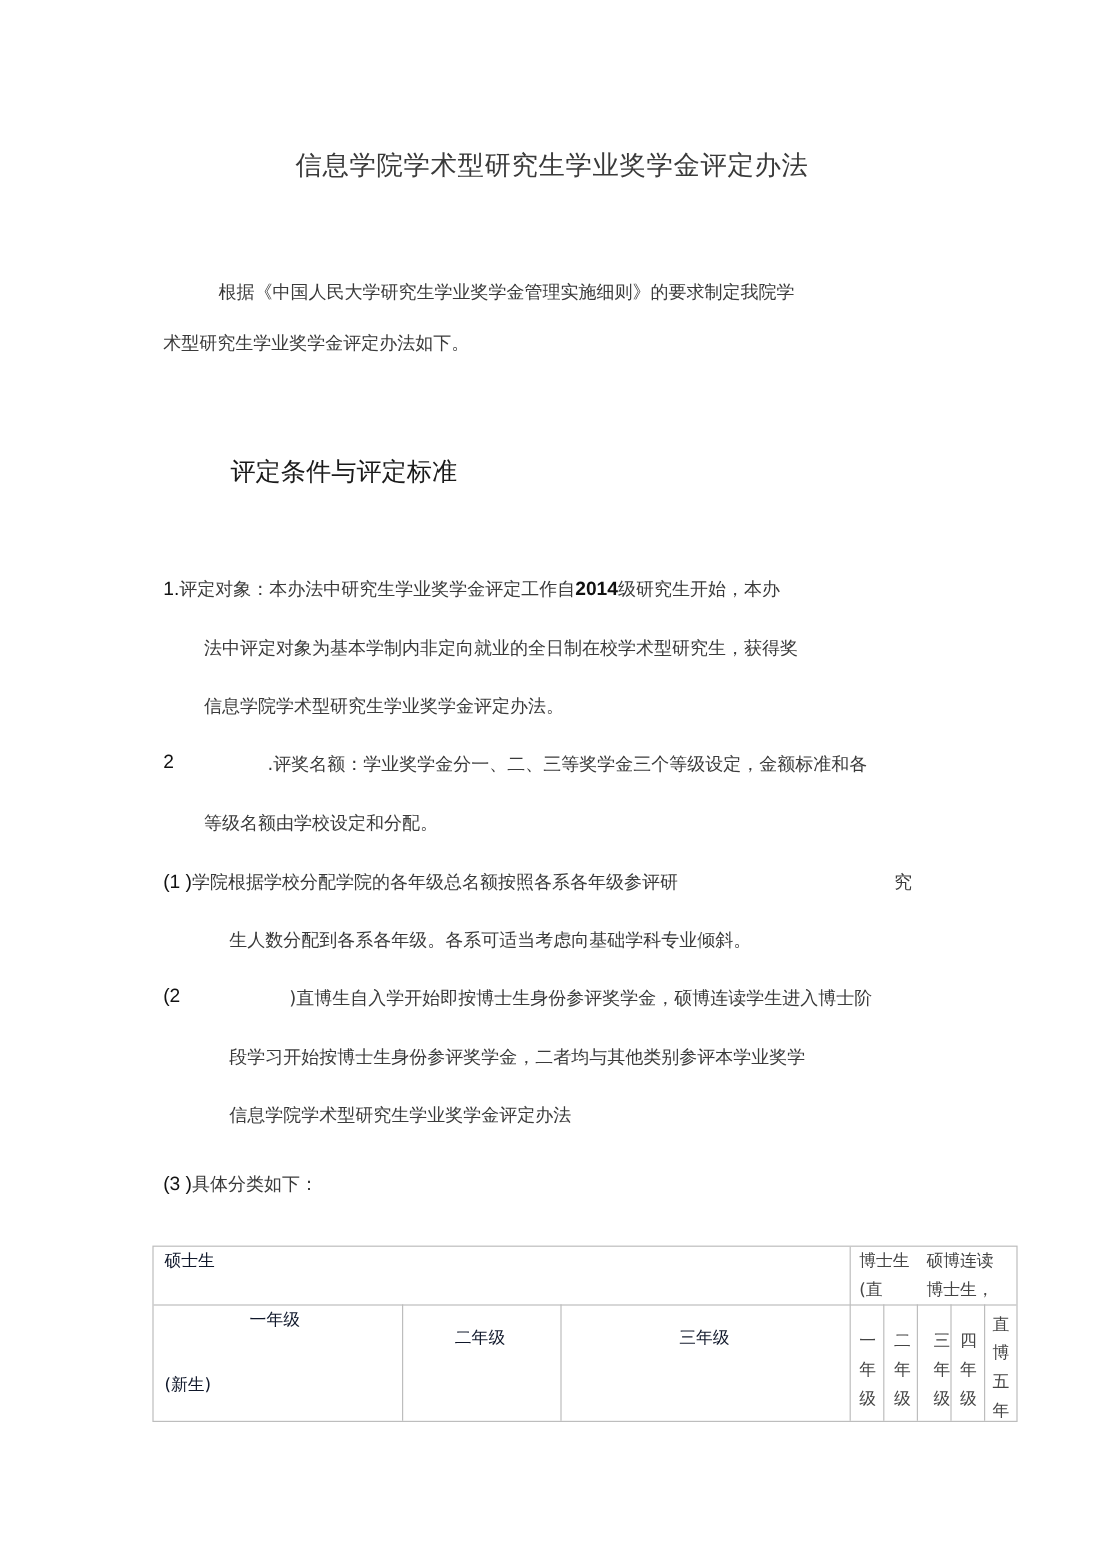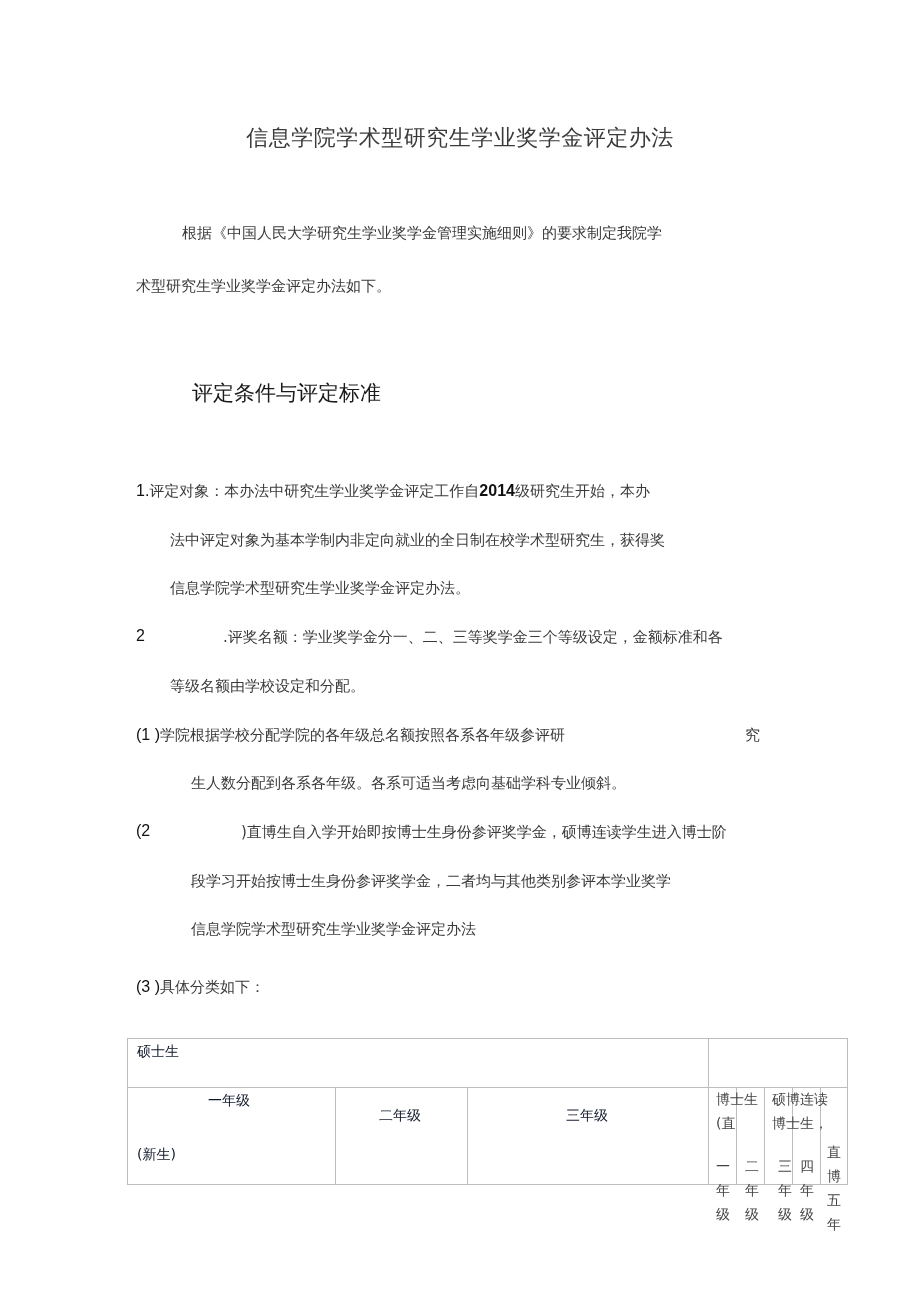--- a/index.html
+++ b/index.html
@@ -11,28 +11,28 @@
     .heading { font-size: 21px; color: #1a1a1a; }
     .num { font-family: "Liberation Sans", sans-serif; font-size: 16px; color: #111; }
     .bold { font-weight: bold; color: #111; font-family: "Liberation Sans", sans-serif; font-size: 16px; }
 
     .tbl { position: absolute; left: 127px; top: 1038px; width: 721px; height: 147px;
            border: 1px solid #bdbdbd; box-sizing: border-box; }
     .line-h { position: absolute; height: 1px; background: #bdbdbd; }
     .line-v { position: absolute; width: 1px; background: #bdbdbd; }
     .cell-text { position: absolute; font-size: 14px; color: #0f172a; white-space: nowrap; line-height: 24px; }
     .vtext { position: absolute; font-size: 14px; color: #444; width: 20px; text-align: center; line-height: 24px; white-space: normal; word-break: break-all; }
-    .clip { position: absolute; overflow: hidden; margin-top: 48px; }
+    .clip { position: absolute; overflow: hidden; }
   </style>
 </head>
 <body>
 
 <div class="abs title">信息学院学术型研究生学业奖学金评定办法</div>
 
-<div class="abs p" style="left:182px; top:223px;">根据《中国人民大学研究生学业奖学金管理实施细则》的要求制定我院学</div>
+<div class="abs p" style="left:182px; top:233px;">根据《中国人民大学研究生学业奖学金管理实施细则》的要求制定我院学</div>
 <div class="abs p" style="left:136px; top:276px;">术型研究生学业奖学金评定办法如下。</div>
 
 <div class="abs heading" style="left:192px; top:379px;">评定条件与评定标准</div>
 
 <div class="abs p" style="left:136px; top:481px;">
   <span class="num">1.</span><span>评定对象：本办法中研究生学业奖学金评定工作自</span><span class="bold">2014</span><span>级研究生开始，本办</span>
 </div>
 <div class="abs p" style="left:170px; top:530px;text-align:right;">法中评定对象为基本学制内非定向就业的全日制在校学术型研究生，获得奖</div>
 <div class="abs p" style="left:170px; top:578px;">信息学院学术型研究生学业奖学金评定办法。</div>
 

